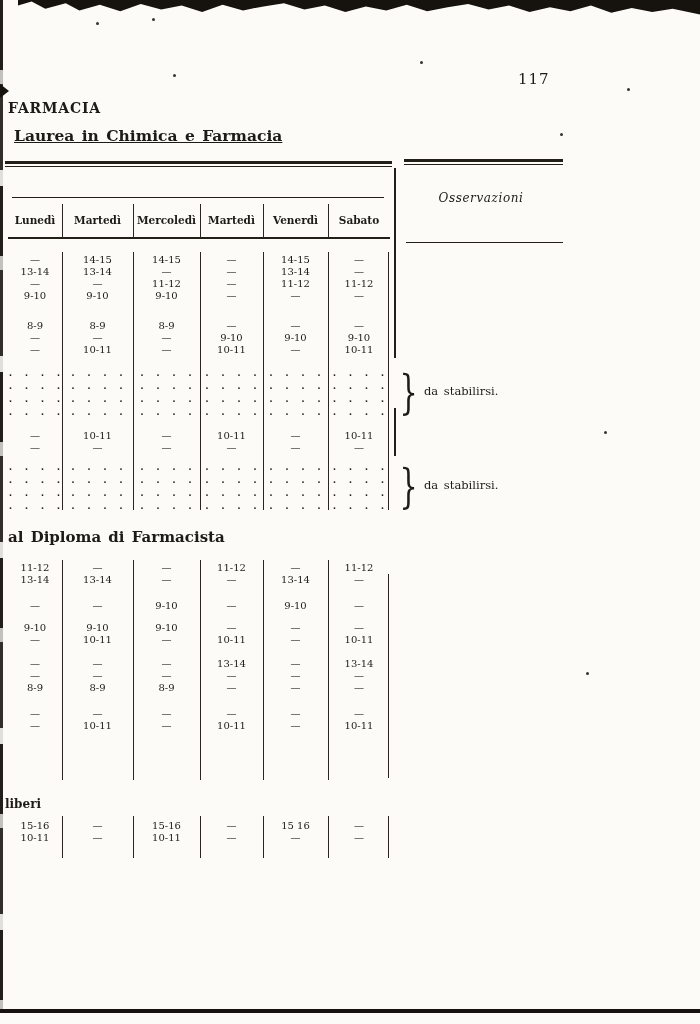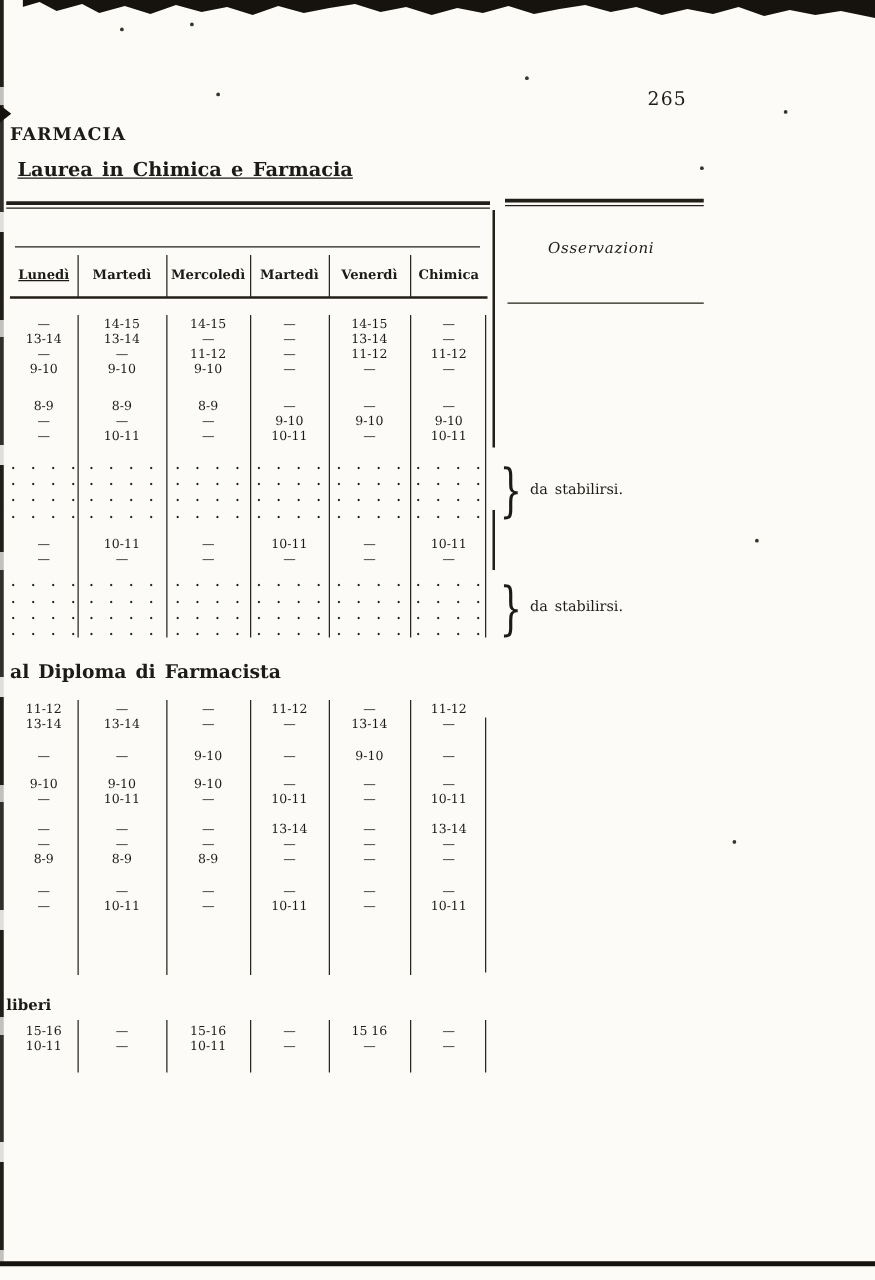--- a/index.html
+++ b/index.html
@@ -65,42 +65,42 @@
   <div class="bottom-line"></div>
   <div class="speck" style="left:173px;top:74px"></div>
   <div class="speck" style="left:420px;top:61px"></div>
   <div class="speck" style="left:560px;top:133px"></div>
   <div class="speck" style="left:627px;top:88px"></div>
   <div class="speck" style="left:96px;top:22px"></div>
   <div class="speck" style="left:152px;top:18px"></div>
   <div class="speck" style="left:604px;top:431px"></div>
   <div class="speck" style="left:586px;top:672px"></div>
 
-  <div class="page-number">265</div>
+  <div class="page-number">117</div>
   <div class="h-section">FARMACIA</div>
   <div class="h-sub">Laurea in Chimica e Farmacia</div>
 
   <div class="rule" style="left:5px;top:161px;width:387px;height:3px"></div>
   <div class="rule" style="left:5px;top:166px;width:387px;height:1px"></div>
   <div class="rule" style="left:404px;top:159px;width:159px;height:3px"></div>
   <div class="rule" style="left:404px;top:164px;width:159px;height:1px"></div>
   <div class="rule" style="left:12px;top:197px;width:372px;height:1px"></div>
   <div class="rule" style="left:8px;top:237px;width:382px;height:2px"></div>
   <div class="rule" style="left:406px;top:242px;width:157px;height:1px"></div>
   <div class="rule" style="left:394px;top:168px;width:2px;height:190px"></div>
   <div class="rule" style="left:394px;top:408px;width:2px;height:48px"></div>
 
   <div class="oss-label">Osservazioni</div>
   <div class="days-row" id="days-row">
-      <span class="day-cell" style="width: 54px; text-decoration: underline;">Lunedì</span>
+      <span class="day-cell" style="width: 54px;">Lunedì</span>
       <span class="day-cell" style="width: 71px;">Martedì</span>
       <span class="day-cell" style="width: 67px;">Mercoledì</span>
       <span class="day-cell" style="width: 63px;">Martedì</span>
       <span class="day-cell" style="width: 65px;">Venerdì</span>
-      <span class="day-cell" style="width: 62px;">Chimica</span>
+      <span class="day-cell" style="width: 62px;">Sabato</span>
       <div class="sep" style="left: 54px; top: 0px; height: 34px;"></div>
       <div class="sep" style="left: 125px; top: 0px; height: 34px;"></div>
       <div class="sep" style="left: 192px; top: 0px; height: 34px;"></div>
       <div class="sep" style="left: 255px; top: 0px; height: 34px;"></div>
       <div class="sep" style="left: 320px; top: 0px; height: 34px;"></div>
     </div>
 
   <div class="tbody" id="laurea-body" style="top:248px;height:268px">
       <div class="t-group" style="margin-top: 6px;">
         <div class="t-row">

